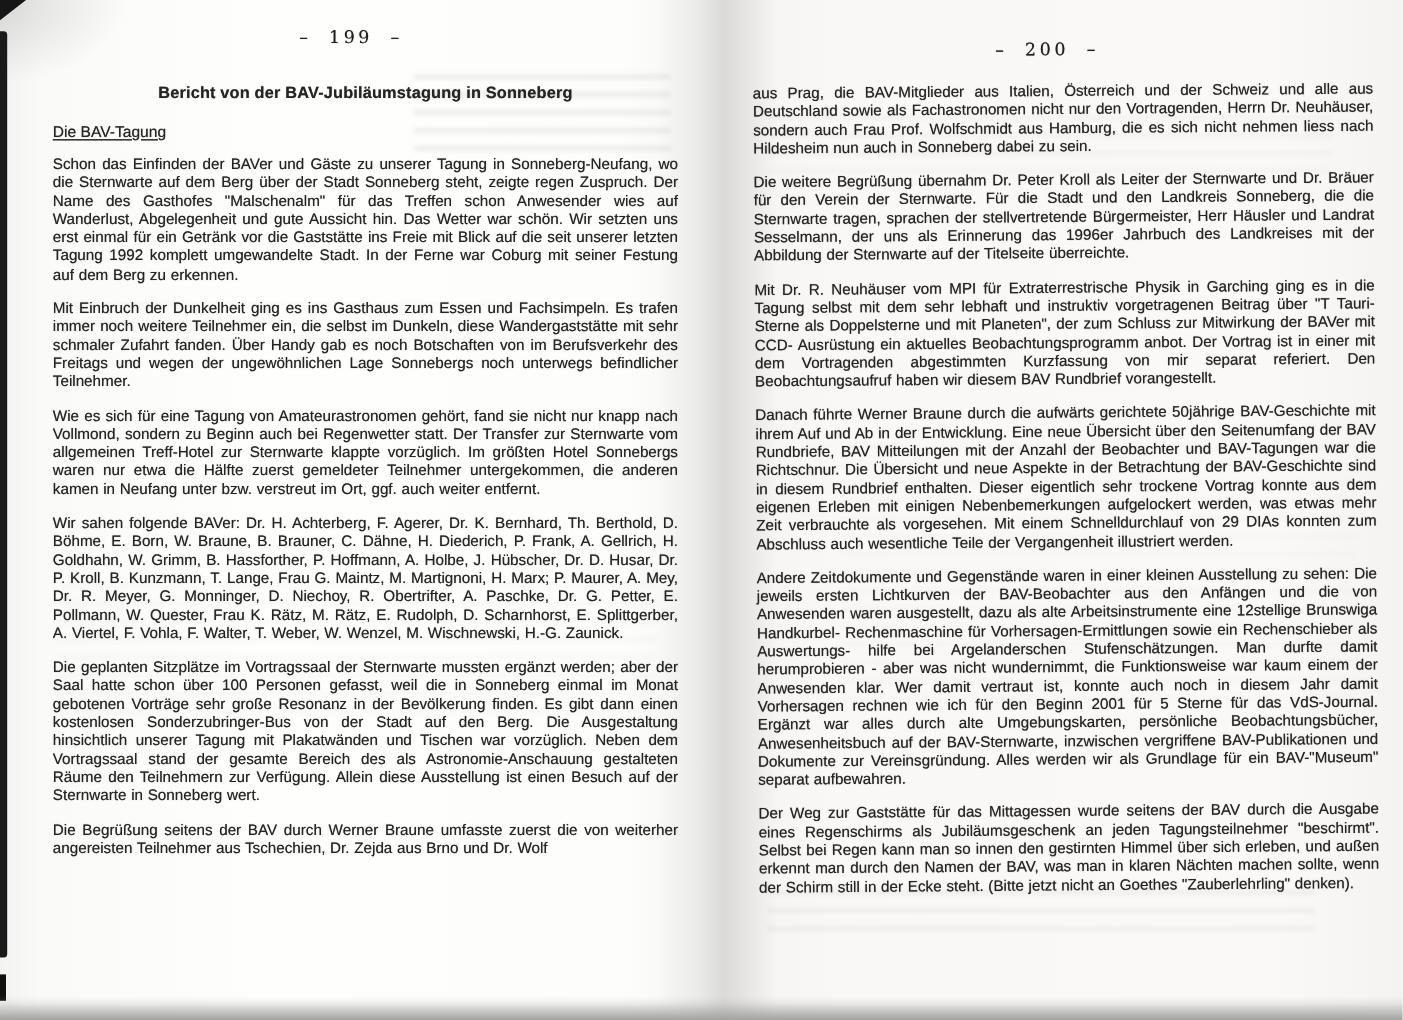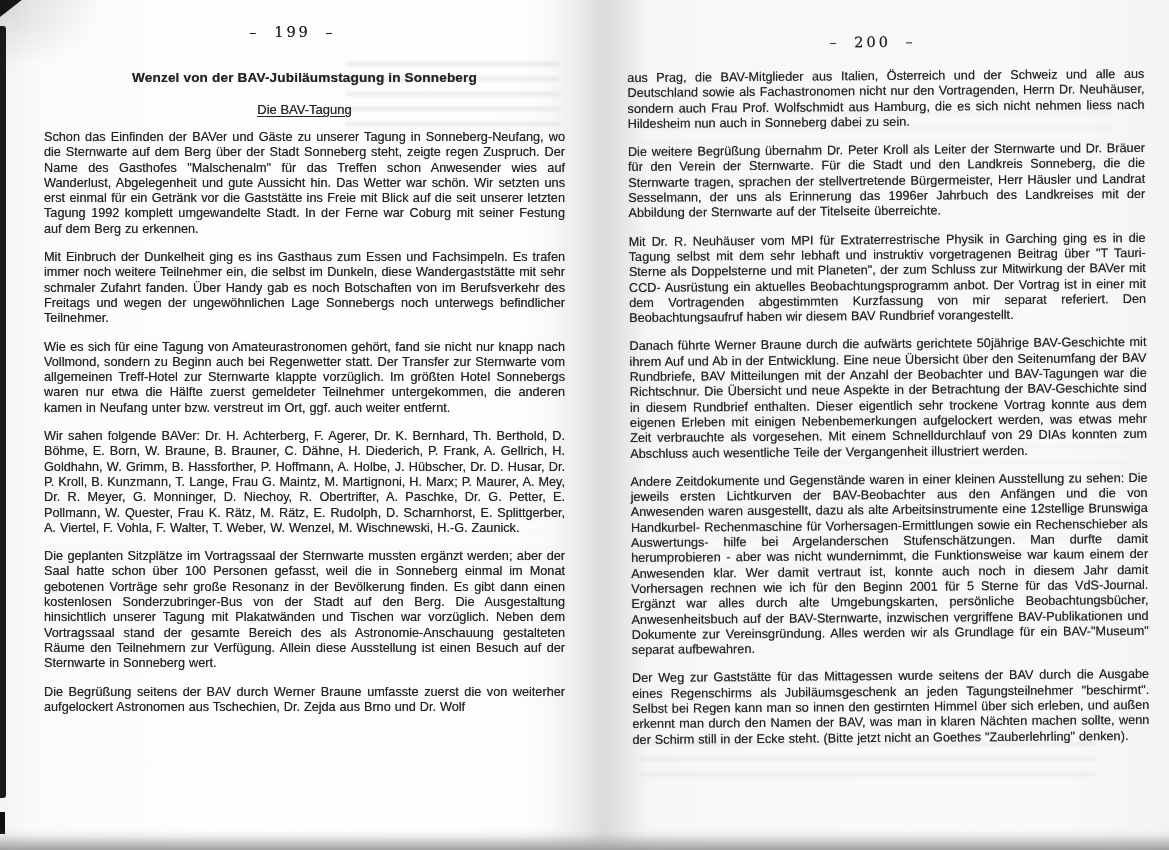--- a/index.html
+++ b/index.html
@@ -102,21 +102,20 @@
     text-align: center;
     letter-spacing: 0.15px;
     margin: 30px 0 0 0;
   }
   .heading {
     font-size: 13px;
     font-weight: 400;
     text-decoration: underline;
     text-underline-offset: 2px;
     margin: 17px 0 0 0;
-    text-align: center;
   }
   .para {
     font-size: 12.7px;
     line-height: 15.3px;
     text-align: justify;
     word-spacing: 0.4px;
     margin: 13px 0 0 0;
   }
 </style>
 </head>
@@ -129,28 +128,28 @@
   <div class="edge-left-mark"></div>
   <div class="bleed b1"></div>
   <div class="bleed b2"></div>
   <div class="bleed b3"></div>
   <div class="bleed b4"></div>
   <div class="bleed b5"></div>
   <div class="bleed b6"></div>
 
   <section class="page left">
     <div class="pagenum">– 199 –</div>
-    <h1 class="title">Wenzel von der BAV-Jubiläumstagung in Sonneberg</h1>
+    <h1 class="title">Bericht von der BAV-Jubiläumstagung in Sonneberg</h1>
     <h2 class="heading">Die BAV-Tagung</h2>
     <p class="para">Schon das Einfinden der BAVer und Gäste zu unserer Tagung in Sonneberg-Neufang, wo die Sternwarte auf dem Berg über der Stadt Sonneberg steht, zeigte regen Zuspruch.  Der Name des Gasthofes "Malschenalm" für das Treffen schon Anwesender  wies auf Wanderlust, Abgelegenheit und gute Aussicht hin. Das Wetter war schön. Wir setzten uns erst einmal für ein Getränk vor die Gaststätte ins Freie mit Blick auf die seit unserer letzten Tagung 1992 komplett umgewandelte Stadt. In der Ferne war Coburg mit seiner Festung auf dem Berg zu erkennen.</p>
     <p class="para">Mit Einbruch der Dunkelheit ging es ins Gasthaus zum Essen und Fachsimpeln. Es trafen immer noch weitere Teilnehmer ein, die selbst im Dunkeln, diese Wandergaststätte mit sehr schmaler Zufahrt fanden. Über Handy gab es noch Botschaften von im Berufsverkehr des Freitags und wegen der ungewöhnlichen Lage Sonnebergs noch unterwegs befindlicher Teilnehmer.</p>
     <p class="para">Wie es sich für eine Tagung von Amateurastronomen gehört, fand sie nicht nur knapp nach Vollmond, sondern zu Beginn auch bei Regenwetter statt. Der Transfer zur Sternwarte vom allgemeinen Treff-Hotel zur Sternwarte klappte vorzüglich. Im größten Hotel Sonnebergs waren nur etwa die Hälfte zuerst gemeldeter Teilnehmer untergekommen, die anderen kamen in Neufang unter bzw. verstreut im Ort, ggf. auch weiter entfernt.</p>
     <p class="para">Wir sahen folgende BAVer:  Dr. H. Achterberg, F. Agerer, Dr. K. Bernhard, Th. Berthold, D. Böhme, E. Born, W. Braune, B. Brauner, C. Dähne, H. Diederich, P. Frank, A. Gellrich, H. Goldhahn, W. Grimm, B. Hassforther, P. Hoffmann, A. Holbe, J. Hübscher, Dr. D. Husar, Dr. P. Kroll, B. Kunzmann, T. Lange, Frau G. Maintz, M. Martignoni, H. Marx; P. Maurer, A. Mey, Dr. R. Meyer, G. Monninger, D. Niechoy, R. Obertrifter, A. Paschke, Dr. G. Petter, E. Pollmann, W. Quester, Frau K. Rätz, M. Rätz, E. Rudolph, D. Scharnhorst, E. Splittgerber, A. Viertel, F. Vohla, F. Walter, T. Weber, W. Wenzel, M. Wischnewski, H.-G. Zaunick.</p>
     <p class="para">Die geplanten Sitzplätze im Vortragssaal der Sternwarte mussten ergänzt werden; aber der Saal hatte schon über 100 Personen gefasst, weil die in Sonneberg einmal im Monat gebotenen Vorträge sehr große Resonanz in der Bevölkerung finden. Es gibt dann einen kostenlosen Sonderzubringer-Bus von der Stadt auf den Berg. Die Ausgestaltung hinsichtlich unserer Tagung mit Plakatwänden und Tischen war vorzüglich. Neben dem Vortragssaal  stand der gesamte Bereich des als Astronomie-Anschauung gestalteten Räume den Teilnehmern zur Verfügung. Allein diese Ausstellung ist einen Besuch auf der Sternwarte in Sonneberg wert.</p>
-    <p class="para">Die Begrüßung seitens der BAV durch Werner Braune umfasste zuerst die von weiterher aufgelockert Astronomen aus Tschechien, Dr. Zejda aus Brno und Dr. Wolf</p>
+    <p class="para">Die Begrüßung seitens der BAV durch Werner Braune umfasste zuerst die von weiterher angereisten Teilnehmer aus Tschechien, Dr. Zejda aus Brno und Dr. Wolf</p>
   </section>
 
   <section class="page right">
     <div class="pagenum">– 200 –</div>
     <p class="para">aus Prag, die BAV-Mitglieder aus Italien, Österreich und der Schweiz und alle aus Deutschland sowie als Fachastronomen nicht nur den Vortragenden, Herrn Dr. Neuhäuser, sondern auch Frau Prof. Wolfschmidt aus Hamburg, die es sich nicht nehmen liess nach Hildesheim nun auch in Sonneberg dabei zu sein.</p>
     <p class="para">Die weitere Begrüßung übernahm Dr. Peter Kroll als Leiter der Sternwarte und Dr. Bräuer für den Verein der Sternwarte. Für die Stadt und den Landkreis Sonneberg, die die Sternwarte tragen, sprachen der stellvertretende Bürgermeister, Herr Häusler und Landrat Sesselmann, der uns als Erinnerung das 1996er Jahrbuch des Landkreises mit der Abbildung der Sternwarte auf der Titelseite überreichte.</p>
     <p class="para">Mit Dr. R. Neuhäuser vom MPI für Extraterrestrische Physik in Garching ging es in die Tagung selbst mit dem sehr lebhaft und instruktiv vorgetragenen Beitrag über "T Tauri-Sterne als Doppelsterne und mit Planeten", der zum Schluss zur Mitwirkung der BAVer mit CCD- Ausrüstung ein aktuelles Beobachtungsprogramm anbot. Der Vortrag ist in einer mit dem Vortragenden abgestimmten Kurzfassung von mir separat referiert. Den Beobachtungsaufruf haben wir diesem BAV Rundbrief vorangestellt.</p>
     <p class="para">Danach führte Werner Braune durch die aufwärts gerichtete 50jährige BAV-Geschichte mit ihrem Auf und Ab in der Entwicklung. Eine neue Übersicht über den Seitenumfang der BAV Rundbriefe, BAV Mitteilungen mit der Anzahl der Beobachter und BAV-Tagungen war die Richtschnur. Die Übersicht und neue Aspekte in der Betrachtung der BAV-Geschichte sind in diesem Rundbrief  enthalten. Dieser eigentlich sehr trockene Vortrag konnte aus dem eigenen Erleben mit einigen Nebenbemerkungen aufgelockert werden, was etwas mehr Zeit verbrauchte als vorgesehen. Mit einem Schnelldurchlauf von 29 DIAs konnten zum Abschluss auch wesentliche Teile der Vergangenheit  illustriert werden.</p>
     <p class="para">Andere Zeitdokumente und Gegenstände waren in einer kleinen Ausstellung zu sehen: Die jeweils ersten Lichtkurven der BAV-Beobachter aus den Anfängen und die von Anwesenden waren ausgestellt, dazu als alte Arbeitsinstrumente eine 12stellige Brunswiga Handkurbel- Rechenmaschine für Vorhersagen-Ermittlungen sowie ein Rechenschieber als Auswertungs- hilfe bei Argelanderschen Stufenschätzungen. Man durfte damit herumprobieren - aber was nicht wundernimmt, die Funktionsweise war kaum einem der Anwesenden klar. Wer damit vertraut ist, konnte auch noch in diesem Jahr damit Vorhersagen rechnen wie ich für den Beginn 2001 für 5 Sterne für das VdS-Journal. Ergänzt war alles durch alte Umgebungskarten, persönliche Beobachtungsbücher, Anwesenheitsbuch auf der BAV-Sternwarte, inzwischen vergriffene BAV-Publikationen und Dokumente zur Vereinsgründung. Alles werden wir als Grundlage für ein BAV-"Museum" separat aufbewahren.</p>
     <p class="para">Der Weg zur Gaststätte für das Mittagessen wurde seitens der BAV durch die Ausgabe eines Regenschirms als Jubiläumsgeschenk an jeden Tagungsteilnehmer "beschirmt". Selbst bei Regen kann man so innen den gestirnten Himmel über sich erleben, und außen erkennt man durch den Namen der  BAV, was man in klaren Nächten machen sollte, wenn der Schirm still in der Ecke steht. (Bitte jetzt nicht an Goethes "Zauberlehrling" denken).</p>

